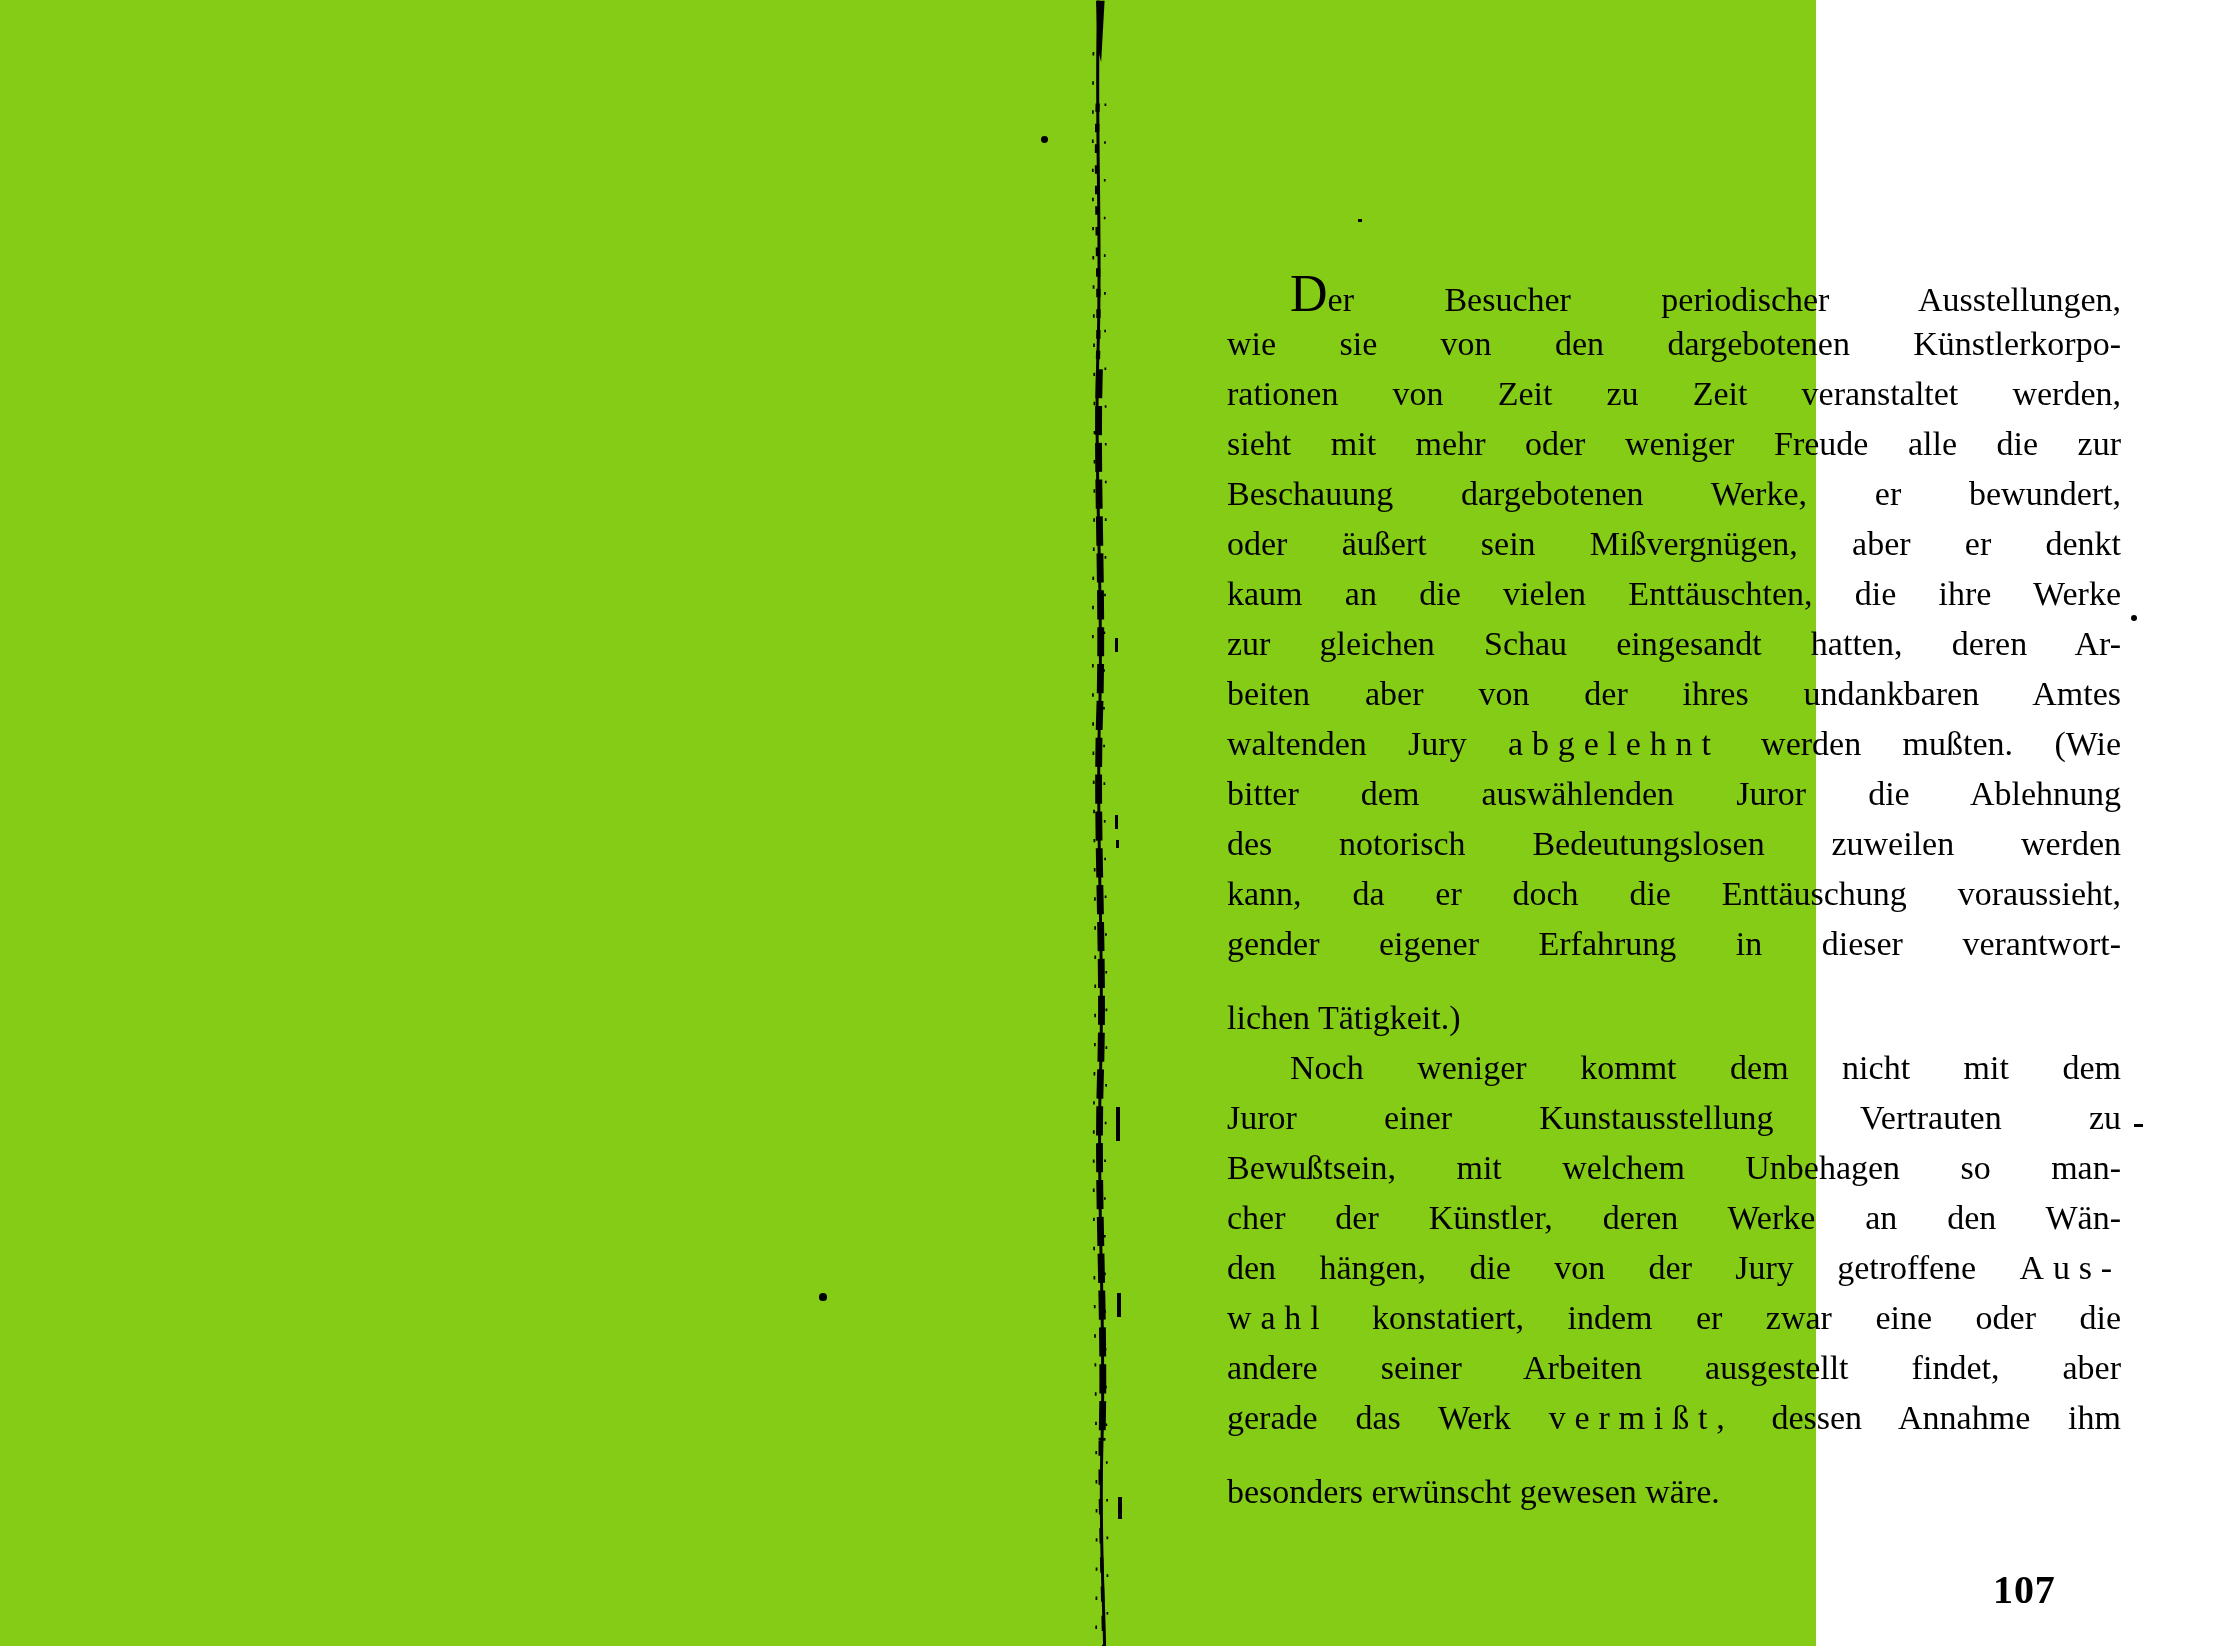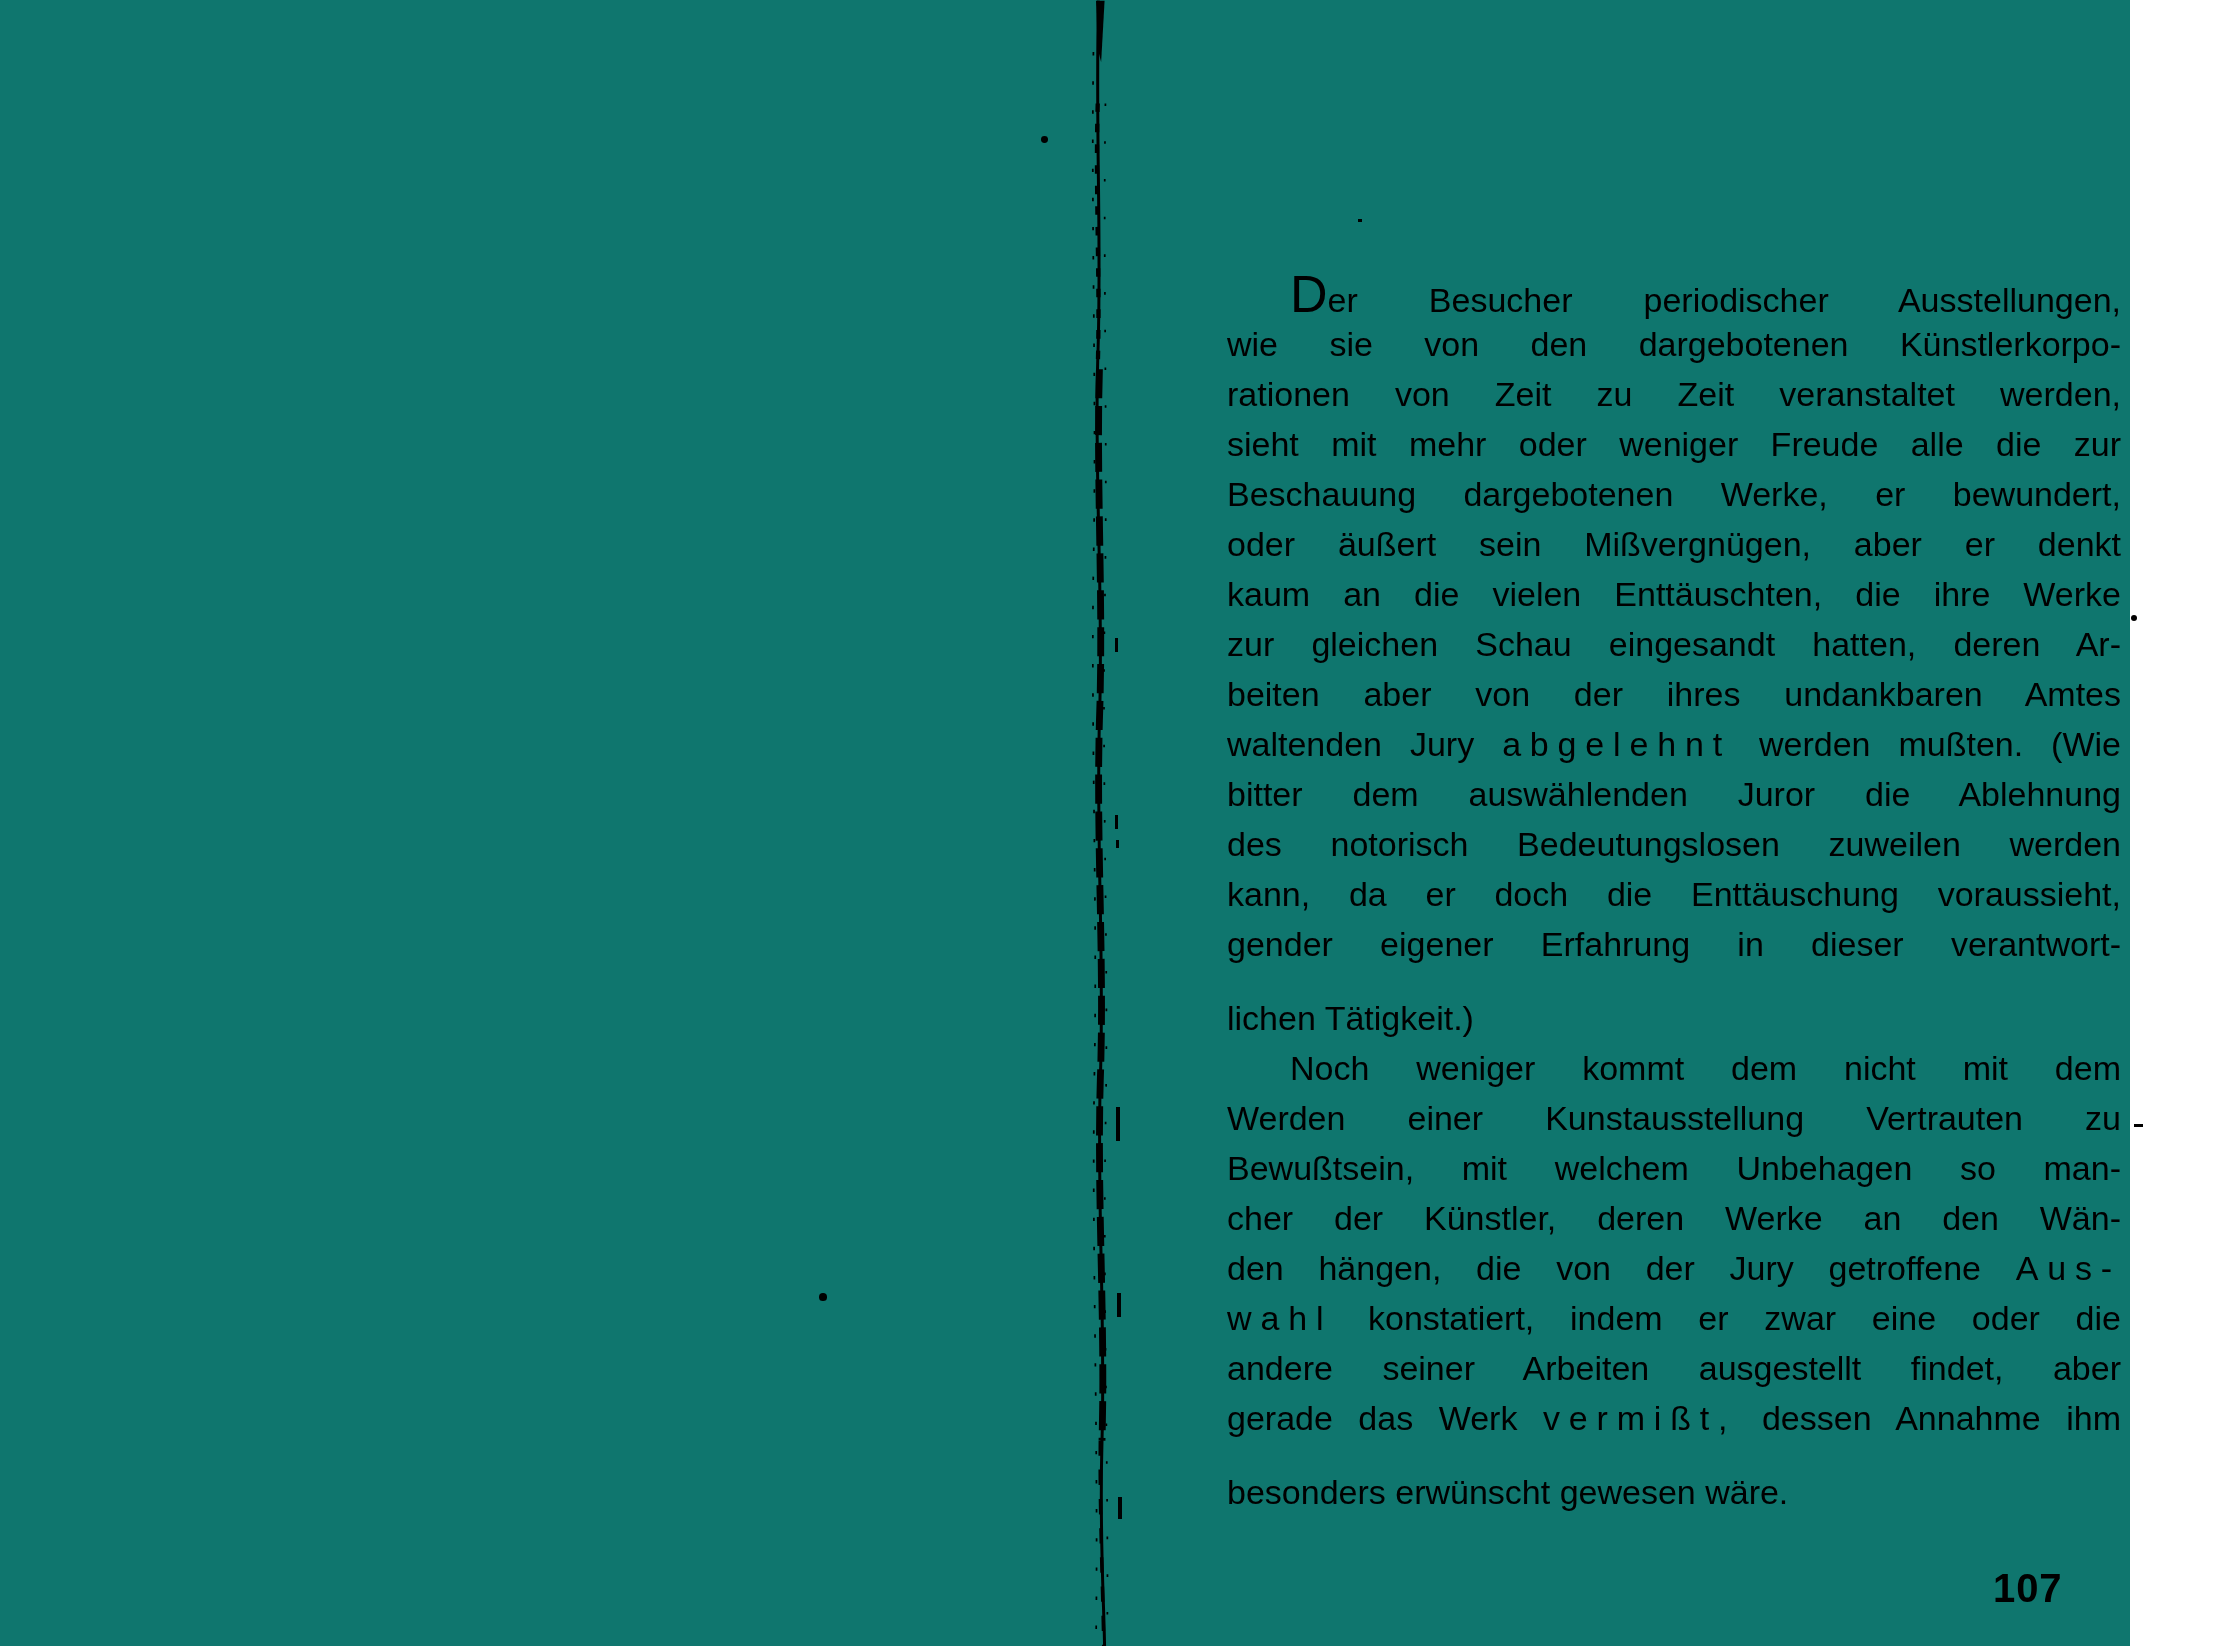--- a/index.html
+++ b/index.html
@@ -5,24 +5,24 @@
   html, body {
     margin: 0;
     padding: 0;
     width: 2239px;
     height: 1647px;
     background: #ffffff;
     overflow: hidden;
   }
   .spread {
     position: relative;
-    width: 2130px;
+    width: 1816px;
     height: 1647px;
-    background: #0f766e;
-    font-family: Liberation Sans, sans-serif;
+    background: #84cc16;
+    font-family: Liberation Serif, serif;
     color: #000000;
   }
   
   .text-block {
     position: absolute;
     left: 1227px;
     top: 269px;
     width: 894px;
     font-size: 34px;
     line-height: 50px;
@@ -103,21 +103,21 @@
         <div class="line"><span class="seg">kaum an die vielen Enttäuschten, die ihre Werke</span></div>
         <div class="line"><span class="seg">zur gleichen Schau eingesandt hatten, deren Ar-</span></div>
         <div class="line"><span class="seg">beiten aber von der ihres undankbaren Amtes</span></div>
         <div class="line"><span class="seg">waltenden Jury </span><span class="seg sp">abgelehnt</span><span class="seg"> werden mußten. (Wie</span></div>
         <div class="line"><span class="seg">bitter dem auswählenden Juror die Ablehnung</span></div>
         <div class="line"><span class="seg">des notorisch Bedeutungslosen zuweilen werden</span></div>
         <div class="line"><span class="seg">kann, da er doch die Enttäuschung voraussieht,</span></div>
         <div class="line"><span class="seg">gender eigener Erfahrung in dieser verantwort-</span></div>
         <div class="line noJust"><span class="seg">lichen Tätigkeit.)</span></div>
         <div class="line indent"><span class="seg">Noch weniger kommt dem nicht mit dem</span></div>
-        <div class="line"><span class="seg">Werden einer Kunstausstellung Vertrauten zu</span></div>
+        <div class="line"><span class="seg">Juror einer Kunstausstellung Vertrauten zu</span></div>
         <div class="line"><span class="seg">Bewußtsein, mit welchem Unbehagen so man-</span></div>
         <div class="line"><span class="seg">cher der Künstler, deren Werke an den Wän-</span></div>
         <div class="line"><span class="seg">den hängen, die von der Jury getroffene </span><span class="seg sp">Aus-</span></div>
         <div class="line"><span class="seg sp">wahl</span><span class="seg"> konstatiert, indem er zwar eine oder die</span></div>
         <div class="line"><span class="seg">andere seiner Arbeiten ausgestellt findet, aber</span></div>
         <div class="line"><span class="seg">gerade das Werk </span><span class="seg sp">vermißt,</span><span class="seg"> dessen Annahme ihm</span></div>
         <div class="line noJust"><span class="seg">besonders erwünscht gewesen wäre.</span></div>
       </div>
 
     <span class="speck" style="left:2131px; top:615px; width:6px; height:6px;"></span>

